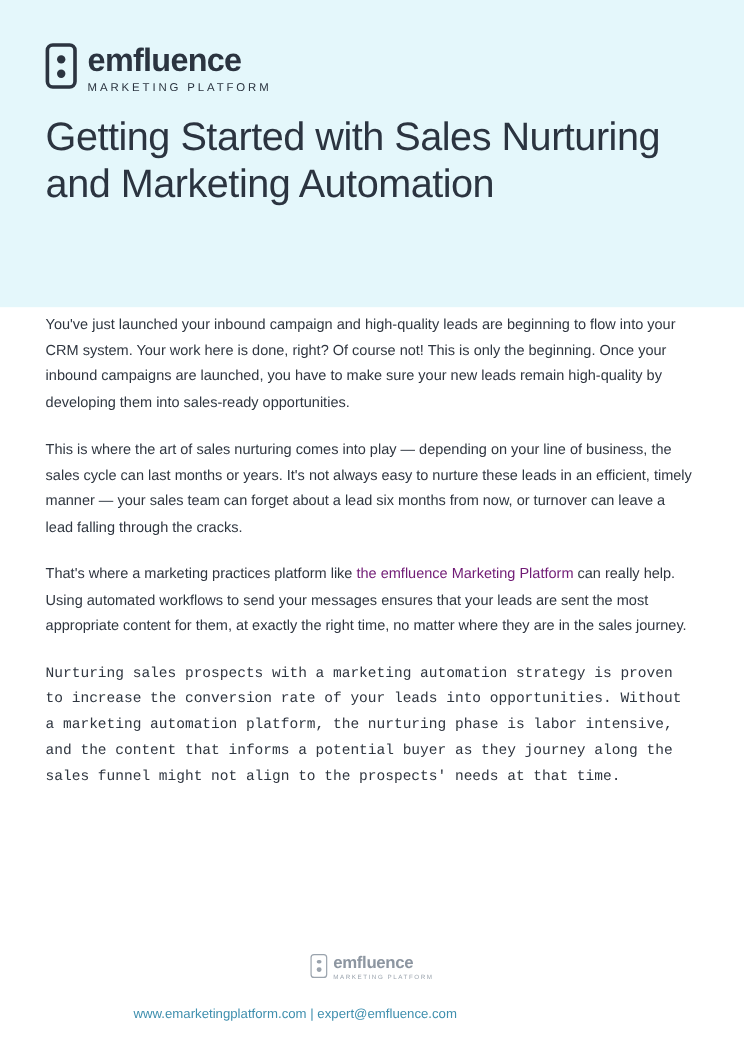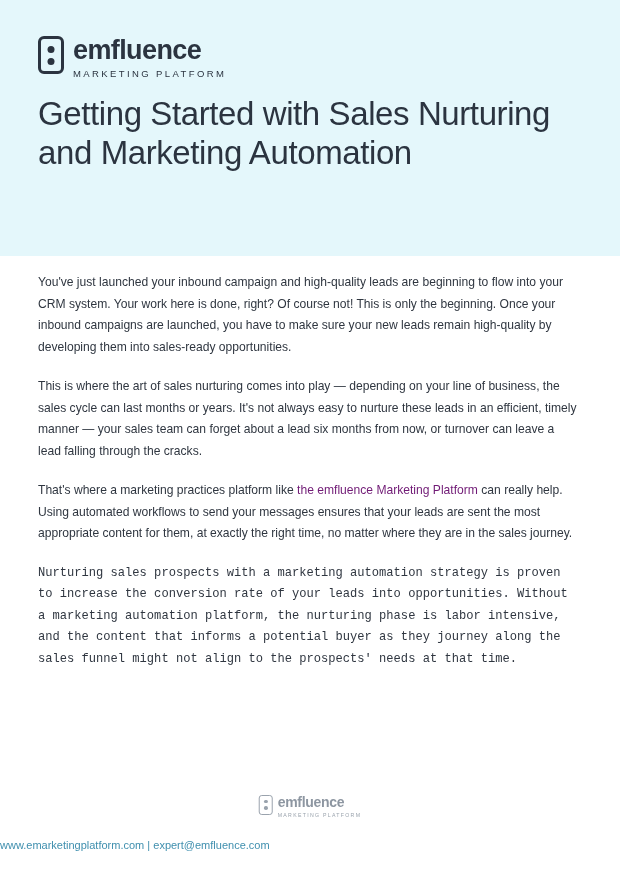--- a/index.html
+++ b/index.html
@@ -86,21 +86,21 @@
     font-size: 33px;
     font-weight: normal;
     color: #2b3440;
     line-height: 39px;
     letter-spacing: -0.4px;
   }
 
   
   .body-wrap {
     position: absolute;
-    top: 272px;
+    top: 260px;
     left: 38px;
     width: 542px;
   }
   .body-wrap p {
     font-size: 12.1px;
     line-height: 21.5px;
     color: #2f3640;
     margin-bottom: 18px;
   }
   .body-wrap p:last-child { margin-bottom: 0; font-family: Liberation Mono, monospace; }
@@ -171,20 +171,21 @@
     font-size: 5.2px;
     color: #9aa3ad;
     letter-spacing: 1.3px;
     margin-top: 3px;
   }
   .footer-contact {
     position: absolute;
     left: 0;
     top: 52px;
     width: 492px;
+    text-align: center;
     font-size: 11px;
     color: #3f8fae;
     line-height: 16px;
   }
   .footer-contact a { color: #3f8fae; text-decoration: none; }
 </style>
 </head>
 <body>
 
 <div class="page">

